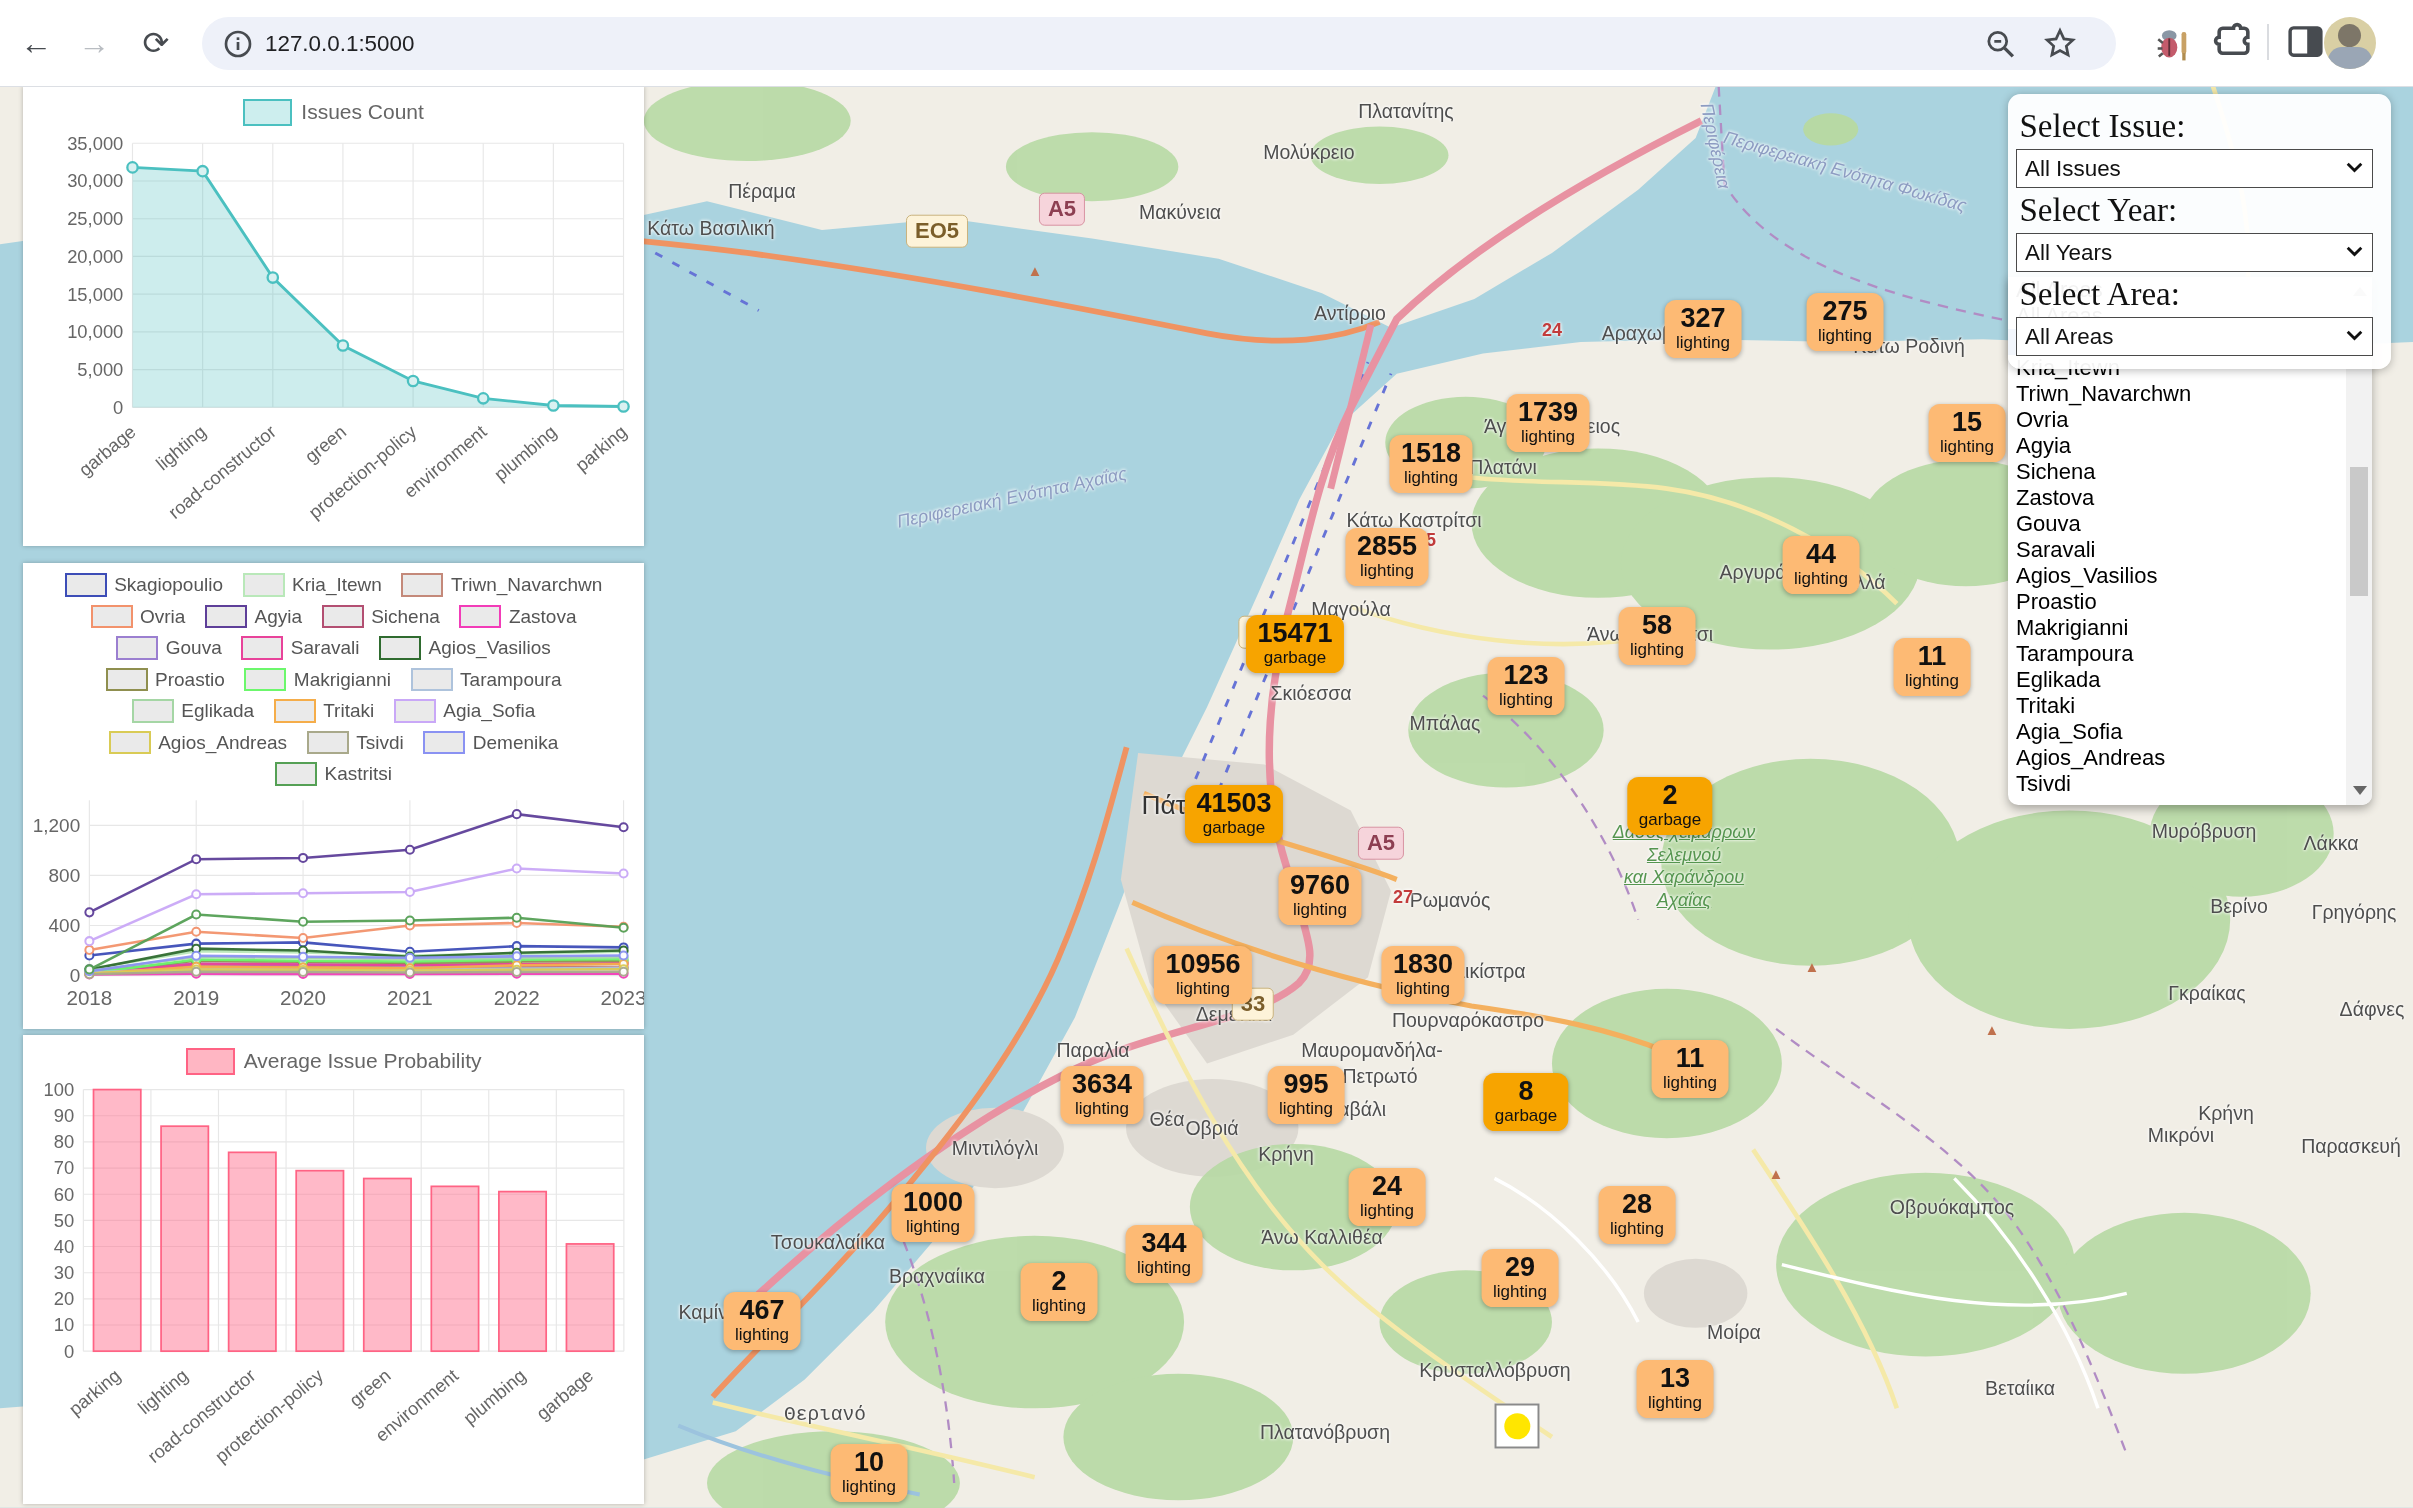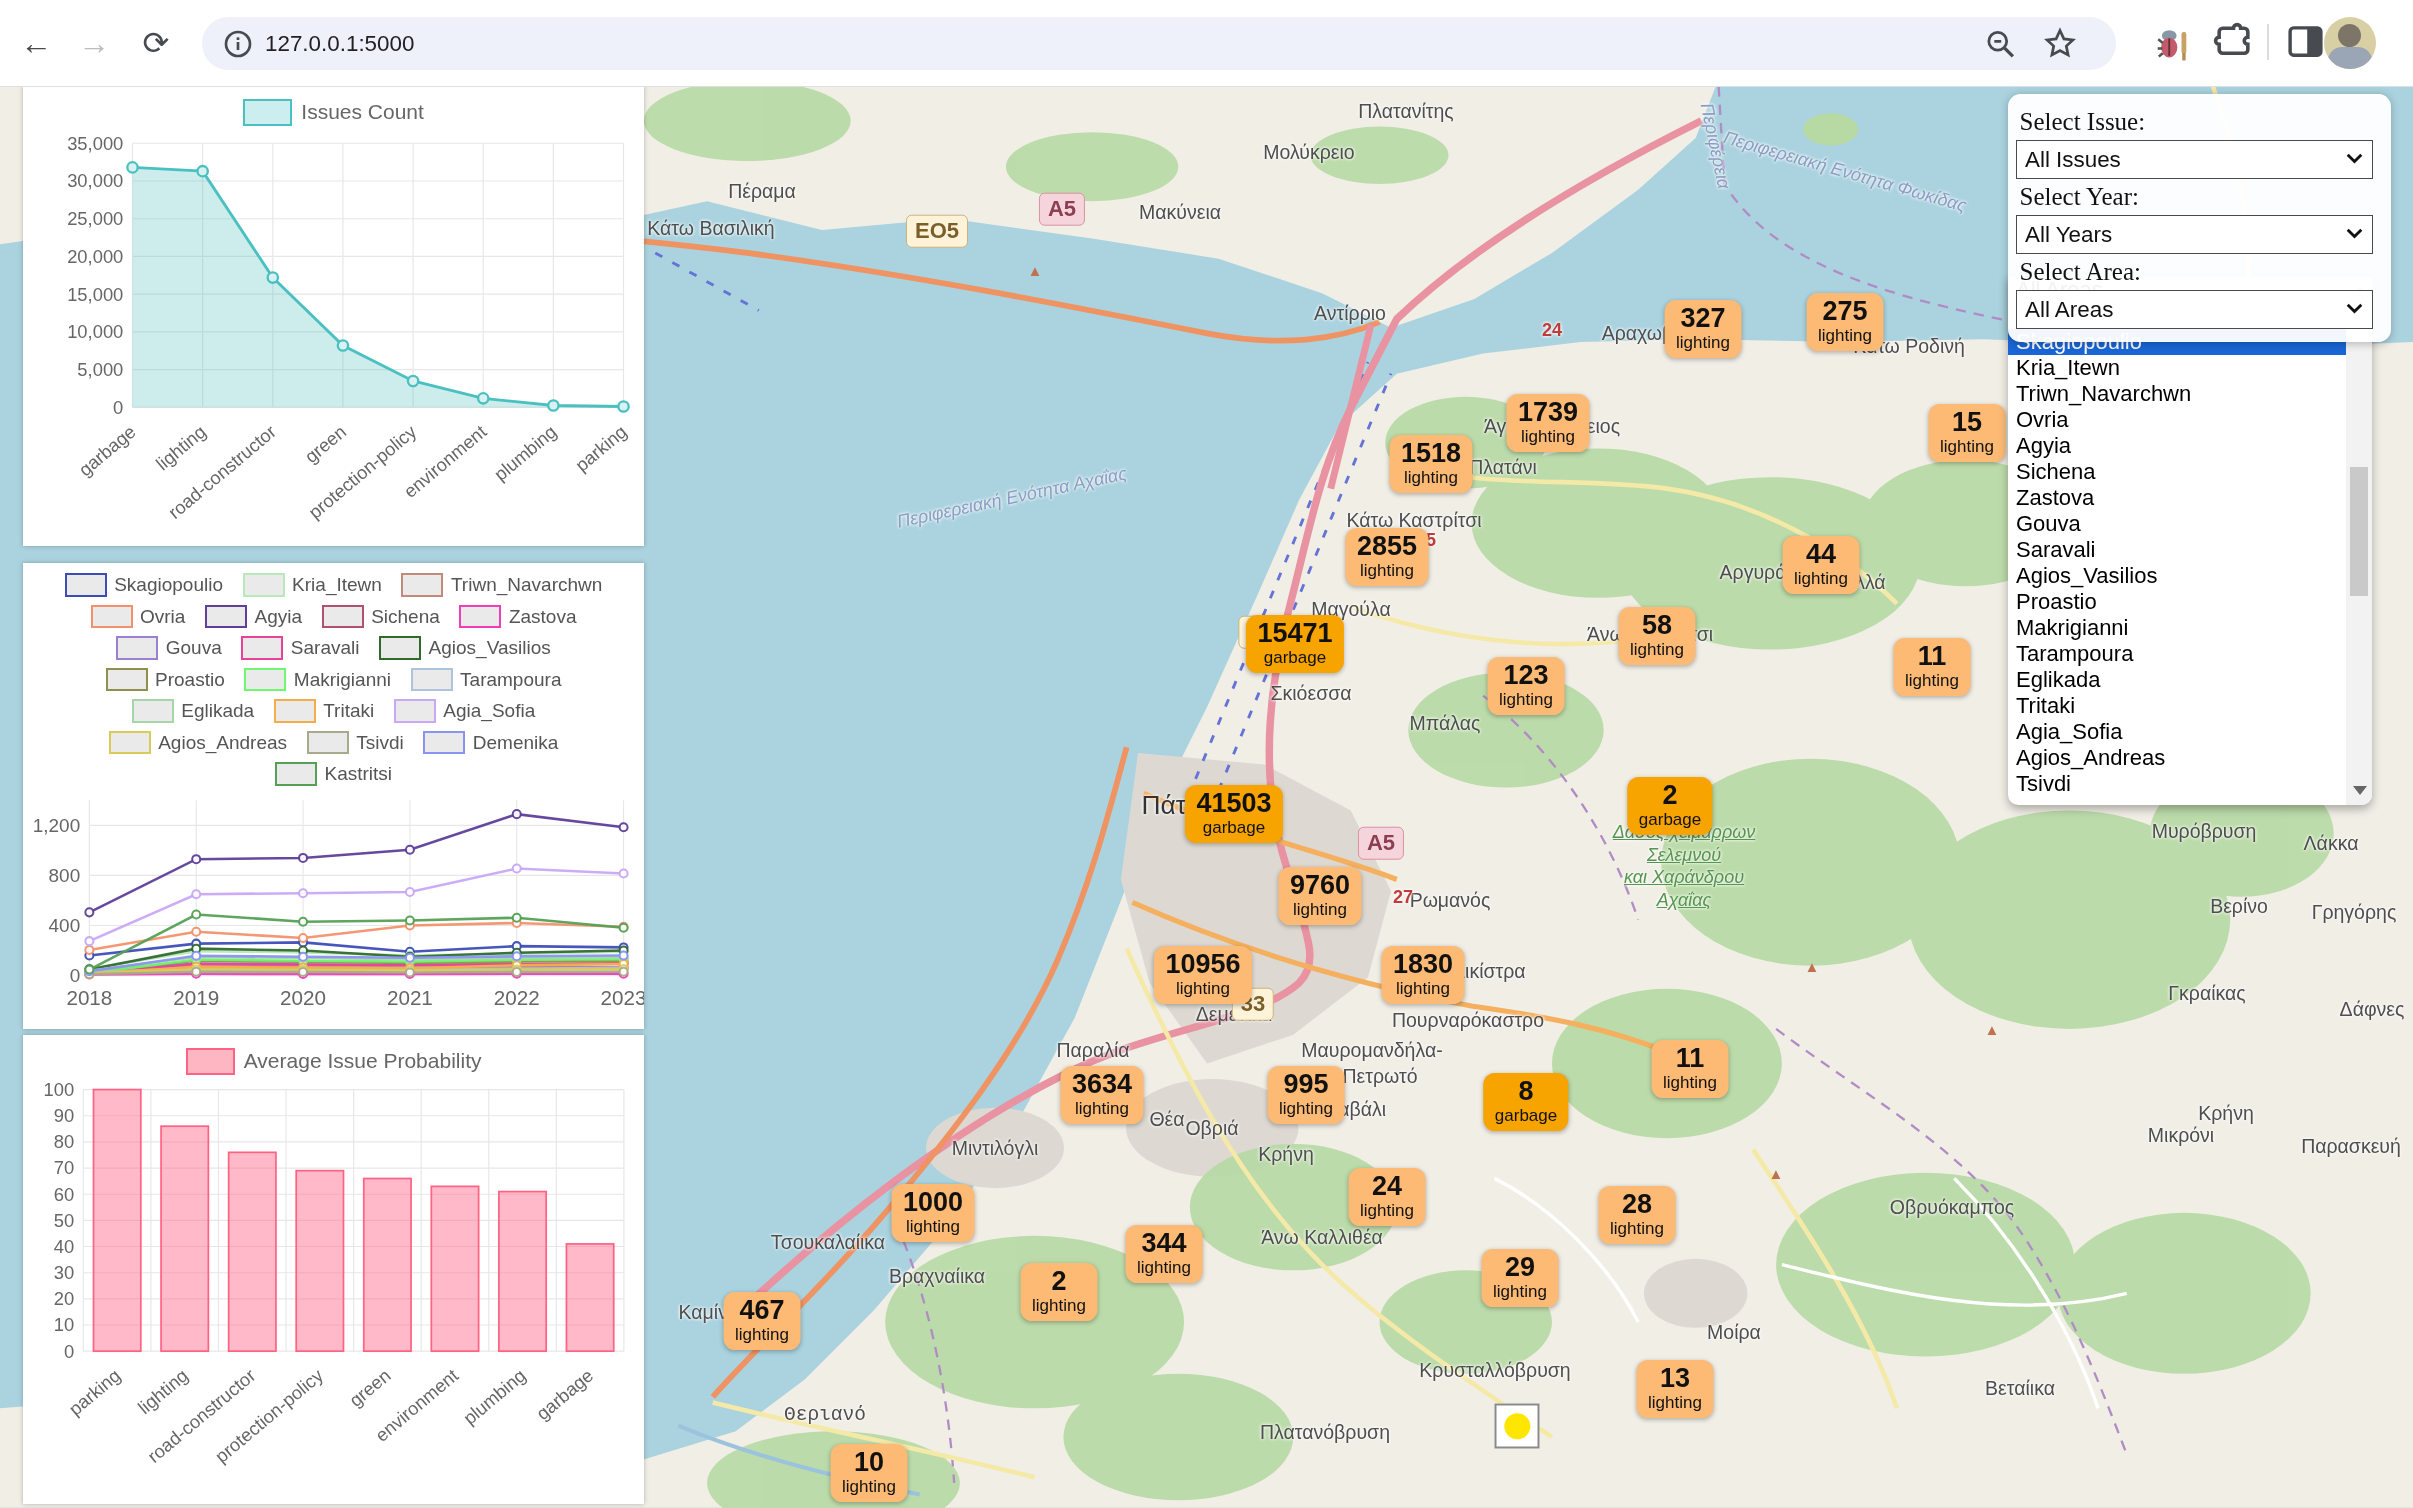--- a/index.html
+++ b/index.html
@@ -47,21 +47,21 @@
   #panel3{top:1035px;height:469px;}
   .chip-row{display:flex;justify-content:center;align-items:center;gap:9.2px;padding-top:12.6px;font-size:21px;color:#666;}
   .chip-box{width:45px;height:23px;border:2.3px solid;}
   .tlegend{display:flex;flex-wrap:wrap;justify-content:center;align-items:center;padding:10.3px 17px 0;row-gap:8px;column-gap:0;}
   .ti{display:inline-flex;align-items:center;gap:7.5px;font-size:19px;color:#555;margin:0 9.8px;}
   .sw{width:38px;height:19.5px;background:#eaeaea;border:2.3px solid;}
   svg text{font-family:"Liberation Sans",sans-serif;}
 
   
   #filters{position:absolute;left:2008px;top:94px;width:383px;background:rgba(255,255,255,.95);border-radius:12.6px;z-index:12;box-shadow:0 1.1px 8px rgba(0,0,0,.25);padding:10.3px 0 12.6px;}
-  .flabel{font-family:"Liberation Serif",serif;font-size:25px;color:#111;margin:3.4px 0 4.6px 11.5px;}
+  .flabel{font-family:"Liberation Serif",serif;font-size:33px;color:#111;margin:3.4px 0 4.6px 11.5px;}
   .fselect{position:relative;width:355px;height:37px;margin-left:8px;border:1.7px solid #4a4a4a;background:#fff;font-size:22.4px;color:#111;display:flex;align-items:center;}
   .fselect span{margin-left:8px;}
   .caret{position:absolute;right:9.2px;top:11.5px;}
   #optlist{position:absolute;left:2008px;top:277px;width:364px;height:528px;background:#fff;z-index:11;border-radius:0 0 10.3px 10.3px;box-shadow:0 3.4px 9.2px rgba(0,0,0,.3);overflow:hidden;}
   .opt{height:26px;font-size:22px;color:#000;padding-left:8px;display:flex;align-items:center;white-space:nowrap;}
   .opt.sel{background:#1a66d6;color:#fff;}
   #oscroll{position:absolute;right:0;top:0;width:26.4px;height:528px;background:#f2f2f2;}
   #oscroll .thumb{position:absolute;left:4px;top:190px;width:18.4px;height:129px;background:#c9c9c9;}
   .arr{position:absolute;left:7px;width:0;height:0;border-left:7px solid transparent;border-right:7px solid transparent;}
   .arr.up{top:10.3px;border-bottom:9.2px solid #9a9a9a;}

